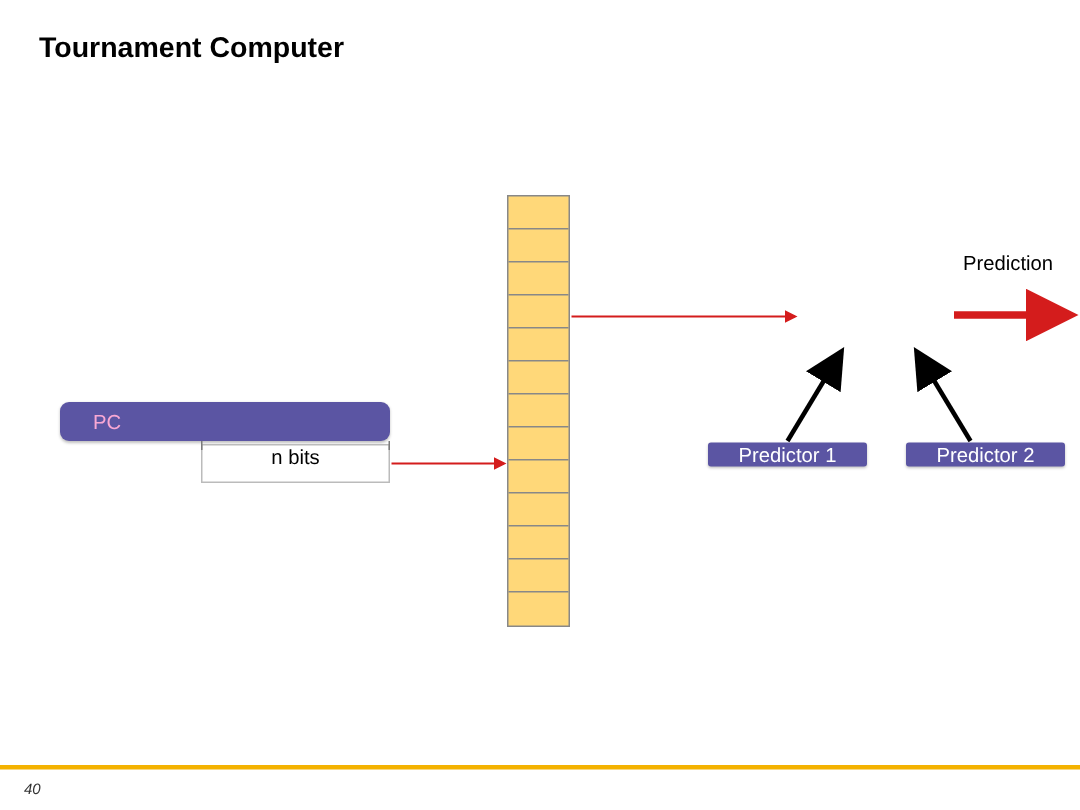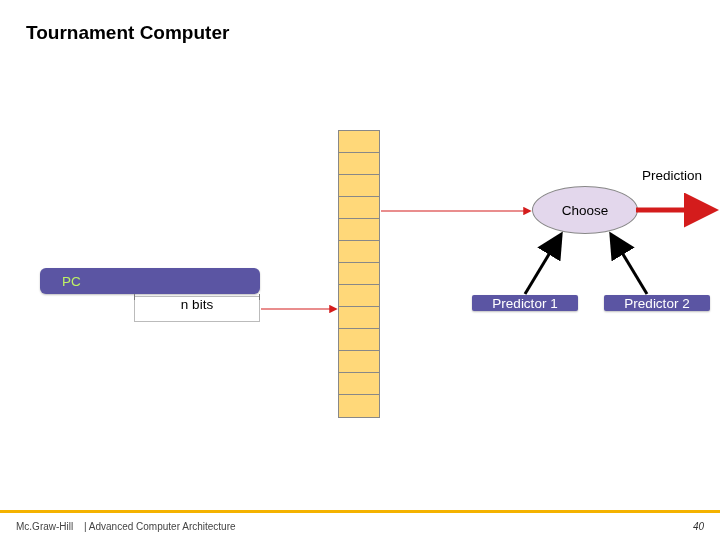--- a/index.html
+++ b/index.html
@@ -6,21 +6,21 @@
   body { width: 720px; height: 540px; background: #fff; font-family: Arial, sans-serif; position: relative; overflow: hidden; }
   .title { position: absolute; top: 22px; left: 26px; font-size: 19px; font-weight: bold; color: #000; }
   .canvas { position: absolute; inset: 0; }
 
   .table-block { position: absolute; left: 338px; top: 130px; width: 42px; border: 1px solid #888; background: #ffd879; }
   .table-block .cell { height: 22px; border-bottom: 1px solid #888; }
   .table-block .cell:last-child { border-bottom: none; }
 
   .choose { position: absolute; left: 532px; top: 186px; width: 106px; height: 48px; border: 1px solid #888; border-radius: 50%; background: #e3d7ec; display: flex; align-items: center; justify-content: center; font-size: 13.5px; }
 
-  .pc-box { position: absolute; left: 40px; top: 268px; width: 220px; height: 26px; border-radius: 6px; background: #5b55a3; color: #bef264; font-size: 13.5px; display: flex; align-items: center; padding-left: 22px; box-shadow: 0 1px 2px rgba(0,0,0,.25); }
+  .pc-box { position: absolute; left: 40px; top: 268px; width: 220px; height: 26px; border-radius: 6px; background: #5b55a3; color: #f9a8d4; font-size: 13.5px; display: flex; align-items: center; padding-left: 22px; box-shadow: 0 1px 2px rgba(0,0,0,.25); }
 
   .nbits-box { position: absolute; left: 134px; top: 296px; width: 126px; height: 26px; background: #fff; border: 1px solid #bbb; font-size: 13.5px; display: flex; justify-content: center; }
 
   .tick { position: absolute; background: #7a7a7a; }
 
   .pred-box { position: absolute; top: 295px; width: 106px; height: 16px; background: #5b55a3; color: #fff; font-size: 13.5px; display: flex; align-items: center; justify-content: center; border-radius: 2px; box-shadow: 0 1px 2px rgba(0,0,0,.25); }
   .p1 { left: 472px; }
   .p2 { left: 604px; }
 
   .label-prediction { position: absolute; left: 642px; top: 168px; font-size: 13.5px; color: #000; }
@@ -48,23 +48,20 @@
     <div class="cell"></div>
     <div class="cell"></div>
     <div class="cell"></div>
     <div class="cell"></div>
     <div class="cell"></div>
     <div class="cell"></div>
     <div class="cell"></div>
     <div class="cell"></div>
   </div>
 
-  <div class="choose">
-    <span>Choose</span>
-  </div>
 
   <div class="label-prediction">Prediction</div>
 
   <div class="pc-box">
     <span>PC</span>
   </div>
 
   <div class="nbits-box">
     <span>n bits</span>
   </div>
@@ -96,18 +93,14 @@
     <line x1="636" y1="210" x2="712" y2="210" stroke="#d41c1c" stroke-width="5" marker-end="url(#arrow-red)"></line>
 
     <line x1="525" y1="294" x2="560" y2="236" stroke="#000" stroke-width="3" marker-end="url(#arrow-black)"></line>
 
     <line x1="647" y1="294" x2="612" y2="236" stroke="#000" stroke-width="3" marker-end="url(#arrow-black)"></line>
   </svg>
 
 </div>
 
 <div class="footer">
-  <span class="left">
-    <span class="brand">Mc.Graw-Hill</span>
-    <span>| Advanced Computer Architecture</span>
-  </span>
   <span class="right">40</span>
 </div>
 
 </body></html>

